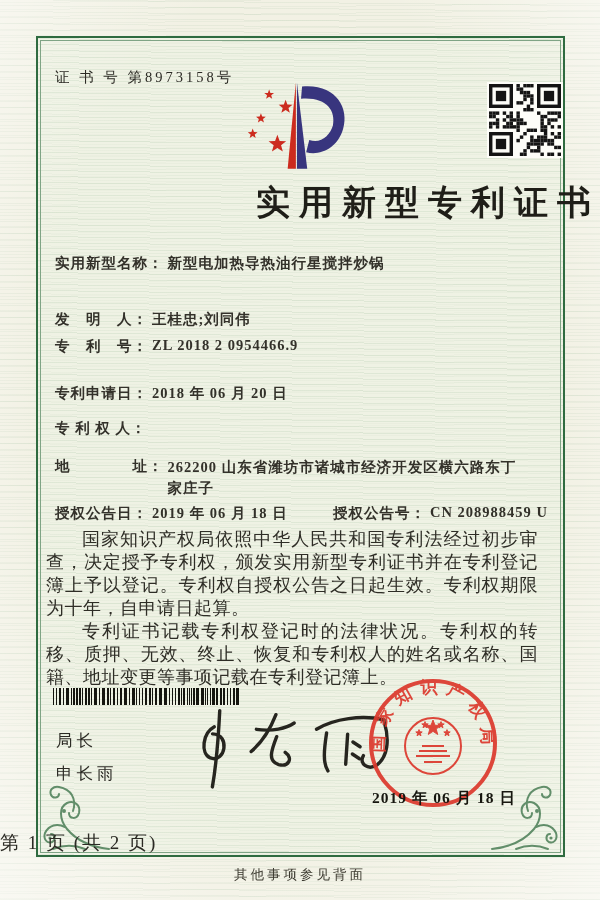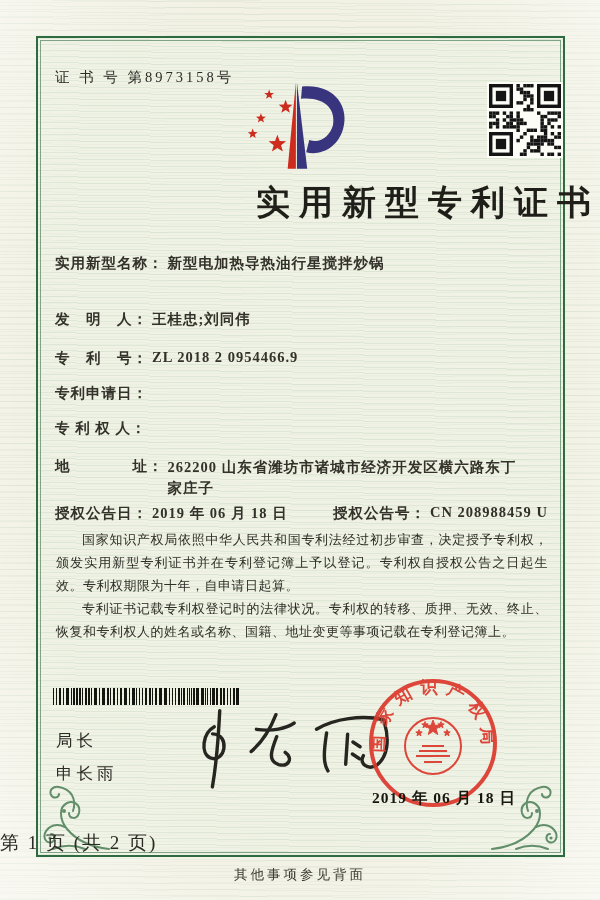--- a/index.html
+++ b/index.html
@@ -35,21 +35,21 @@
   .title{
     position:absolute;left:0;top:180px;width:600px;text-align:right;
     font-size:34px;font-weight:700;color:#1f1e18;letter-spacing:9px;
   }
   .fields{position:absolute;left:55px;top:254px;width:500px;font-size:14.5px;color:#33312a;}
   .frow{position:absolute;left:0;display:flex;align-items:flex-start;font-weight:bold;}
   .flabel{flex:0 0 auto;white-space:pre;letter-spacing:1px;}
   .fvalue{margin-left:4px;letter-spacing:1px;}
   .fvalue.address{max-width:356px;line-height:21px;}
   .paras{
-    position:absolute;left:56px;top:528px;width:492px;font-size:13px;color:#2e2d26;
+    position:absolute;left:46px;top:528px;width:492px;font-size:18px;color:#2e2d26;
     line-height:23px;text-align:justify;letter-spacing:.5px;
   }
   .paras p{margin:0;text-indent:2em;}
   .barcode{position:absolute;left:53px;top:688px;width:186px;height:17px;}
   .officer{position:absolute;left:56px;top:724px;font-size:16.5px;color:#2b2a24;letter-spacing:4px;line-height:33px;}
   .signature{position:absolute;left:185px;top:698px;width:220px;height:95px;transform:rotate(-2deg);}
   .seal{position:absolute;left:366px;top:676px;width:134px;height:134px;opacity:.93;}
   .seal-date{
     position:absolute;left:372px;top:788px;font-size:15.5px;font-weight:700;color:#17160f;letter-spacing:1px;z-index:5;
   }
@@ -233,26 +233,27 @@
 
   <div class="fields">
     <div class="frow" style="top:0px">
       <span class="flabel">实用新型名称：</span>
       <span class="fvalue">新型电加热导热油行星搅拌炒锅</span>
     </div>
     <div class="frow" style="top:56px">
       <span class="flabel">发　明　人：</span>
       <span class="fvalue">王桂忠;刘同伟</span>
     </div>
-    <div class="frow" style="top:95px">
+    <div class="frow" style="top:83px">
       <span class="flabel">专　利　号：</span>
       <span class="fvalue">ZL 2018 2 0954466.9</span>
     </div>
     <div class="frow" style="top:130px">
       <span class="flabel">专利申请日：</span>
+      <span class="fvalue">2018 年 06 月 20 日</span>
     </div>
     <div class="frow" style="top:165px">
       <span class="flabel">专 利 权 人：</span>
     </div>
     <div class="frow" style="top:203px">
       <span class="flabel">地　　　　址：</span>
       <span class="fvalue address">262200 山东省潍坊市诸城市经济开发区横六路东丁家庄子</span>
     </div>
     <div class="frow" style="top:250px">
       <span class="flabel">授权公告日：</span>

